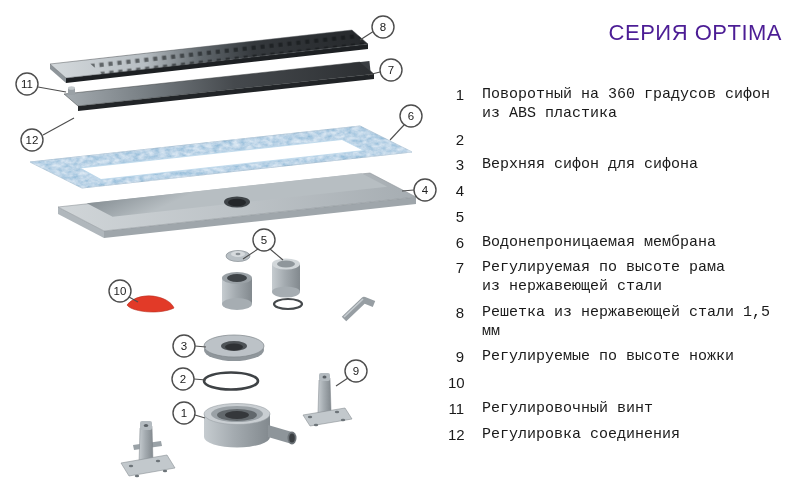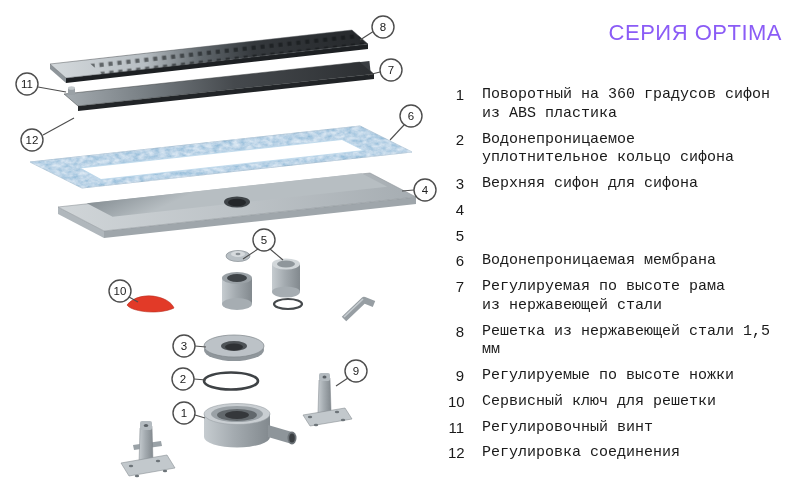--- a/index.html
+++ b/index.html
@@ -3,21 +3,21 @@
 <meta charset="utf-8">
 <style>
   html,body { margin:0; padding:0; background:#fff; }
   .page {
     position:relative; width:800px; height:500px; background:#ffffff;
     font-family:"Liberation Sans", sans-serif; overflow:hidden;
   }
   .diagram { position:absolute; left:0; top:0; width:450px; height:500px; }
   .info-title {
     position:absolute; top:20px; right:18px; margin:0;
-    font-size:22px; font-weight:500; color:#8b5cf6; letter-spacing:.5px;
+    font-size:22px; font-weight:500; color:#4c1d95; letter-spacing:.5px;
     font-family:"Liberation Sans", sans-serif;
   }
   .parts {
     position:absolute; left:448px; top:86px; width:336px;
     margin:0; padding:0; list-style:none;
   }
   .row { display:flex; margin-bottom:7px; font-size:15px; line-height:1.25; color:#1a1a1a; }
   .num { flex:0 0 16px; width:16px; text-align:right; margin-right:18px; }
   .lbl { flex:1; white-space:pre-line;font-family:Liberation Mono, monospace; }
   
@@ -243,22 +243,20 @@
   <h1 class="info-title">СЕРИЯ OPTIMA</h1>
 
   <ol class="parts">
     <li class="row">
       <span class="num">1</span>
       <span class="lbl">Поворотный на 360 градусов сифон
 из ABS пластика</span>
     </li>
     <li class="row">
       <span class="num">2</span>
-      <span class="lbl">Водонепроницаемое
-уплотнительное кольцо сифона</span>
     </li>
     <li class="row">
       <span class="num">3</span>
       <span class="lbl">Верхняя сифон для сифона</span>
     </li>
     <li class="row">
       <span class="num">4</span>
     </li>
     <li class="row">
       <span class="num">5</span>
@@ -275,21 +273,20 @@
     <li class="row">
       <span class="num">8</span>
       <span class="lbl">Решетка из нержавеющей стали 1,5 мм</span>
     </li>
     <li class="row">
       <span class="num">9</span>
       <span class="lbl">Регулируемые по высоте ножки</span>
     </li>
     <li class="row">
       <span class="num">10</span>
-      <span class="lbl">Сервисный ключ для решетки</span>
     </li>
     <li class="row">
       <span class="num">11</span>
       <span class="lbl">Регулировочный винт</span>
     </li>
     <li class="row">
       <span class="num">12</span>
       <span class="lbl">Регулировка соединения</span>
     </li>
   </ol>

